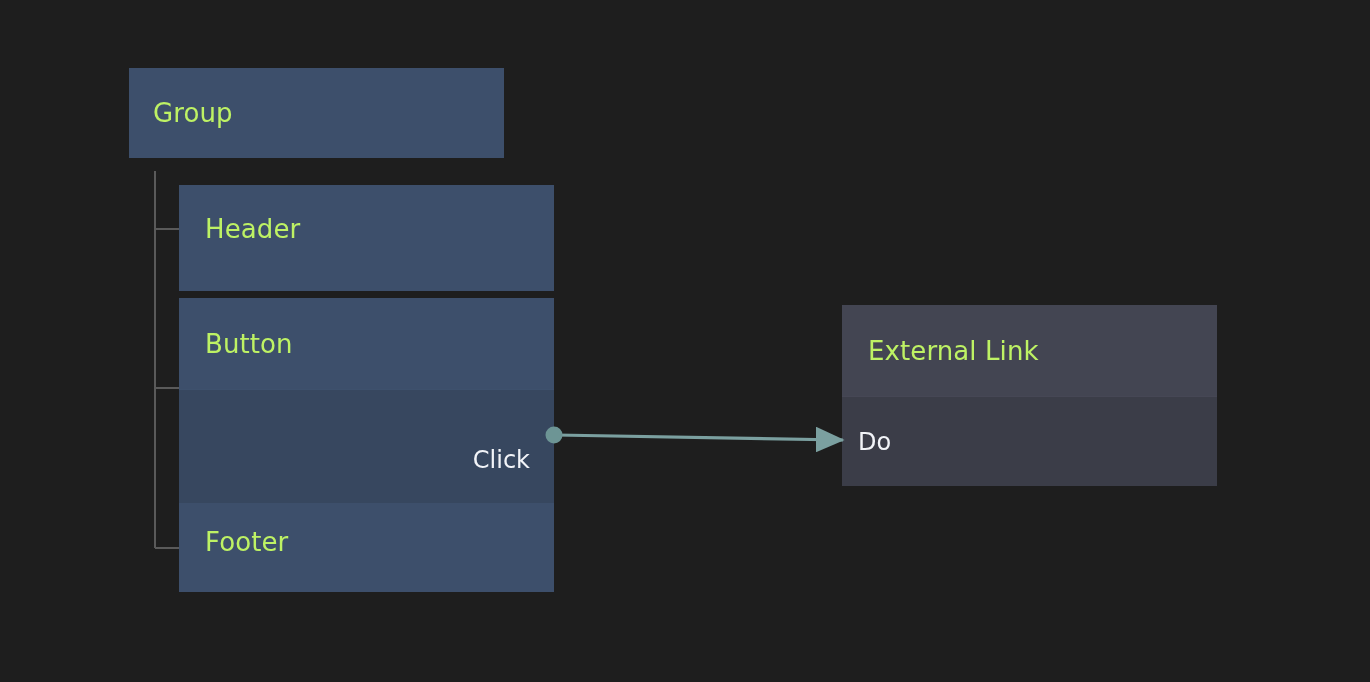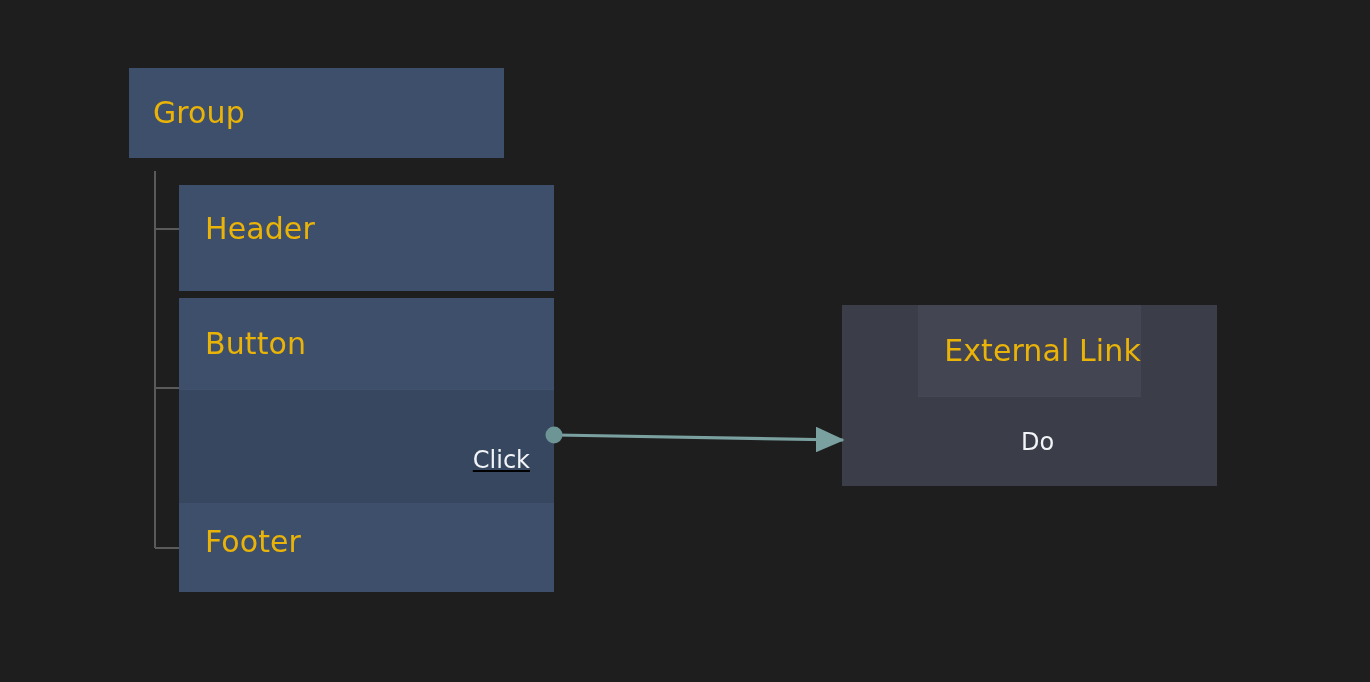--- a/index.html
+++ b/index.html
@@ -34,22 +34,22 @@
     align-items: center;
     box-sizing: border-box;
   }
   .node-body {
     display: flex;
     align-items: center;
     box-sizing: border-box;
     flex: 1 1 auto;
   }
   .node-title {
-    color: #eab308;
-    font-size: 30px;
+    color: #bef264;
+    font-size: 26px;
     line-height: 1;
     white-space: nowrap;
     letter-spacing: 0.1px;
   }
   .port-label {
     color: #f2f4f8;
     font-size: 24px;
     line-height: 1;
     white-space: nowrap;
   }
@@ -99,30 +99,28 @@
   #node-button .node-header {
     height: 92px;
     padding-left: 26px;
     background: #3d4f6b;
     border-bottom: 1px solid #44577450;
   }
   #node-button .node-body {
     justify-content: flex-end;
     padding-right: 24px;
     background: #37475f;
-    text-decoration: underline;
   }
   
   #node-external {
     left: 842px;
     top: 305px;
     width: 375px;
     height: 181px;
     background: #3b3d48;
-    align-items: center;
   }
   #node-external .node-header {
     height: 92px;
     padding-left: 26px;
     background: #434552;
     border-bottom: 1px solid #4c4e5b50;
   }
   #node-external .node-body {
     justify-content: flex-start;
     padding-left: 16px;

